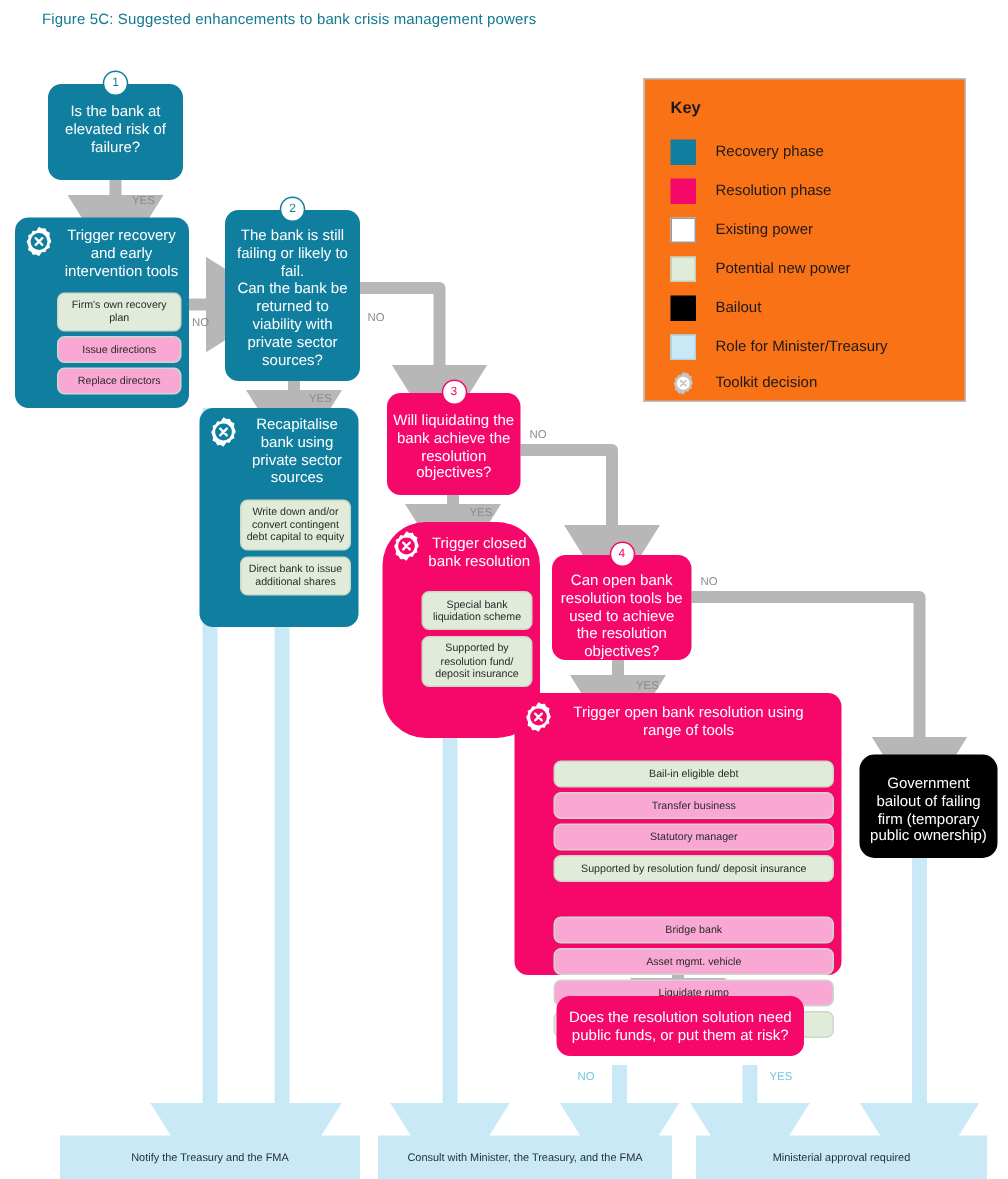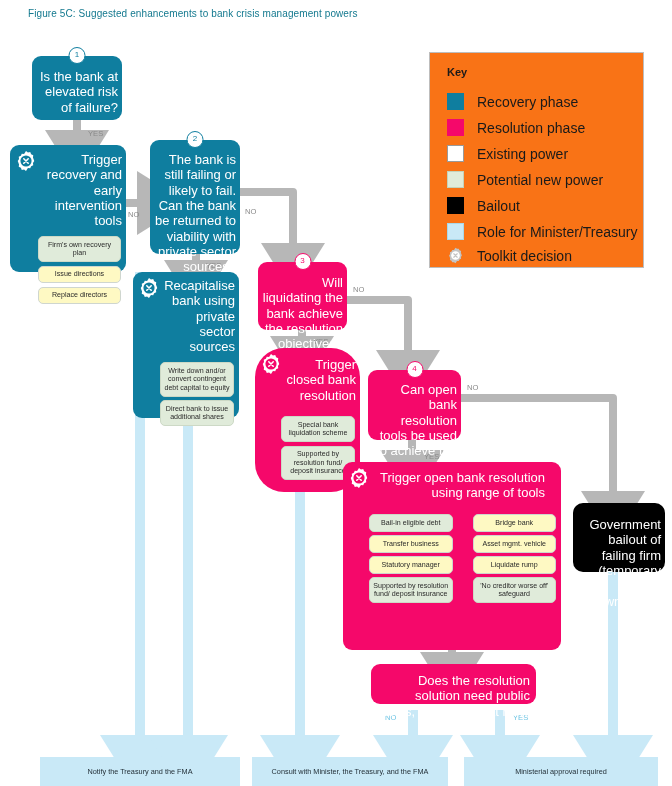--- a/index.html
+++ b/index.html
@@ -14,22 +14,22 @@
   
   .title {
     position: absolute; left: 28px; top: 8px;
     font-size: 10px; color: #14798f; letter-spacing: .1px;
     white-space: nowrap;
   }
 
   
   .node { position: absolute; border-radius: 9px; }
   .node .hdr {
-    color: #ffffff; text-align: right; line-height: 1.18;
-    padding: 5px 4px 4px 4px; font-size: 13px;
+    color: #ffffff; text-align: center; line-height: 1.18;
+    padding: 5px 4px 4px 4px; font-size: 10px;
   }
   .teal   { background: #0f7e9f; }
   .pink   { background: #f5086a; }
   .black  { background: #000000; border-radius: 10px; }
 
   
   .badge {
     position: absolute; left: 50%; top: -9px; transform: translateX(-50%);
     width: 17px; height: 17px; border-radius: 50%;
     background: #ffffff; border: 1.6px solid #0f7e9f;
@@ -38,38 +38,38 @@
   }
   .badge.pinkb { border-color: #f5086a; color: #f5086a; }
 
   
   .chips { padding: 0 5px 5px 5px; }
   .chip {
     border-radius: 5px; text-align: center;
     font-size: 7.1px; line-height: 1.2;
     color: #2a2a2a; padding: 3.5px 2px; margin-top: 3.5px;
   }
-  .chip.existing  { background: #fef9c3; border: .8px solid #cfd6cf; }
+  .chip.existing  { background: #f9a8d4; border: .8px solid #cfd6cf; }
   .chip.newpower  { background: #e0ebda; border: .8px solid #cdd9c6; }
-  .chips2 { display: flex; gap: 20px; padding: 0 5px 5px 5px; }
+  .chips2 { display: flex; gap: 20px; padding: 0 5px 5px 5px; flex-direction: column; }
   .chips2 .col { flex: 1; }
 
   
   .gear { position: absolute; left: 5px; top: 5px; width: 22px; height: 22px; }
 
   
   #key {
     position: absolute; left: 429px; top: 52px; width: 215px; height: 216px;
     background: #f97316; border: 1px solid #bdbdbd;
   }
   #key .ktitle { font-size: 11px; font-weight: bold; color: #1a1a1a;
                  position: absolute; left: 17px; top: 13px; }
   .krow { position: absolute; left: 17px; display: flex; align-items: center; gap: 13px; }
   .kswatch { width: 17px; height: 17px; }
-  .klabel { font-size: 14px; color: #1a1a1a; white-space: nowrap; }
+  .klabel { font-size: 10px; color: #1a1a1a; white-space: nowrap; }
 
   
   .arrow { position: absolute; }
   .lbl {
     position: absolute; font-size: 7.6px; color: #8a8a8a; white-space: nowrap;
   }
   .lbl.blue { color: #6fc5e4; }
 
   
   .bbar {

